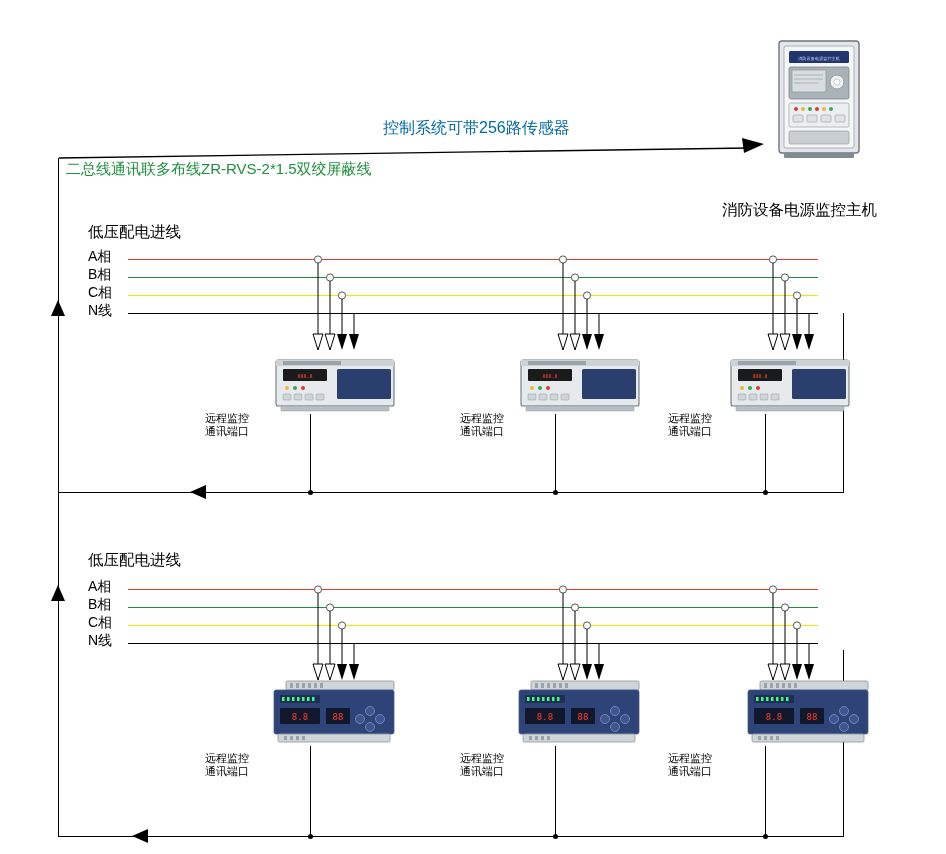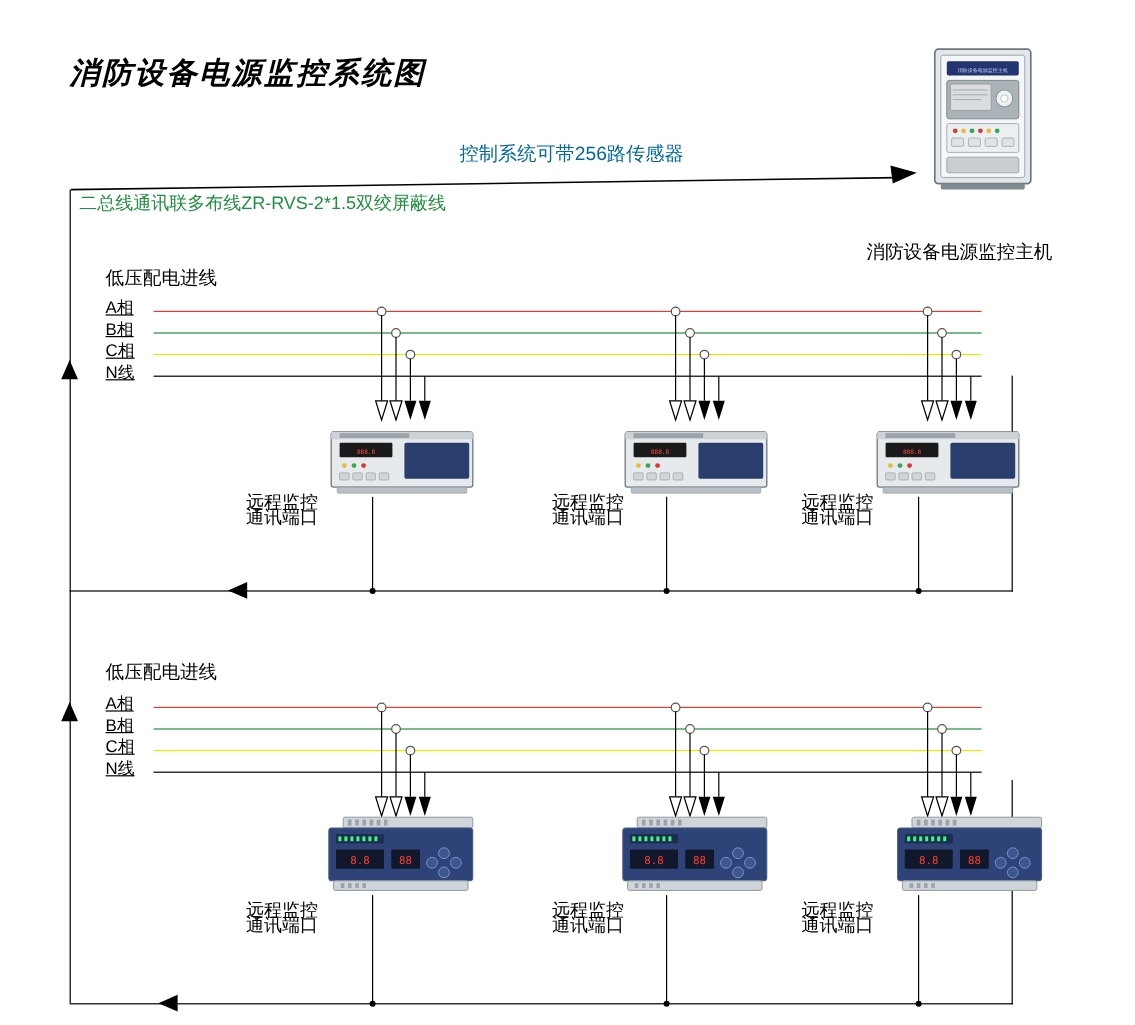--- a/index.html
+++ b/index.html
@@ -50,24 +50,23 @@
   }
   .feeder-label {
     font-size: 15.5px;
     color: #000;
     white-space: nowrap;
   }
   .phase-label {
     font-size: 14px;
     color: #000;
     white-space: nowrap;
-    text-decoration: underline;
   }
   .port-box {
-    font-size: 15px;
+    font-size: 11px;
     line-height: 13px;
     color: #000;
     text-align: left;
     white-space: nowrap;
   }
 
   
   .hline { height: 1px; background: #000; }
   .vline { width: 1px; background: #000; }
   .ph-a { background: #e03c31; }
@@ -99,21 +98,20 @@
   .host {
     left: 778px; top: 40px;
     width: 82px; height: 120px;
   }
 </style>
 </head>
 <body>
 
 <div id="canvas">
 
-  <div class="abs main-title">消防设备电源监控系统图</div>
 
   <div class="abs host">
     <svg width="82" height="120" viewBox="0 0 82 120">
       <rect x="1" y="1" width="80" height="112" rx="3" fill="#e3e7ea" stroke="#6d767d" stroke-width="1.4"></rect>
       <rect x="6" y="6" width="70" height="102" rx="2" fill="#f4f6f7" stroke="#9aa3a9" stroke-width="0.8"></rect>
       <rect x="11" y="11" width="60" height="12" rx="1.5" fill="#23356e"></rect>
       <text x="41" y="20" font-size="4.2" fill="#bcd2ff" text-anchor="middle" font-family="DejaVu Sans, sans-serif">消防设备电源监控主机</text>
       <rect x="11" y="27" width="60" height="32" rx="2" fill="#aab3b8" stroke="#7d878d" stroke-width="0.8"></rect>
       <rect x="14" y="30" width="34" height="22" rx="1" fill="#d9dde0" stroke="#8d969c" stroke-width="0.7"></rect>
       <line x1="16" y1="35" x2="45" y2="35" stroke="#9aa3a9" stroke-width="0.7"></line>

